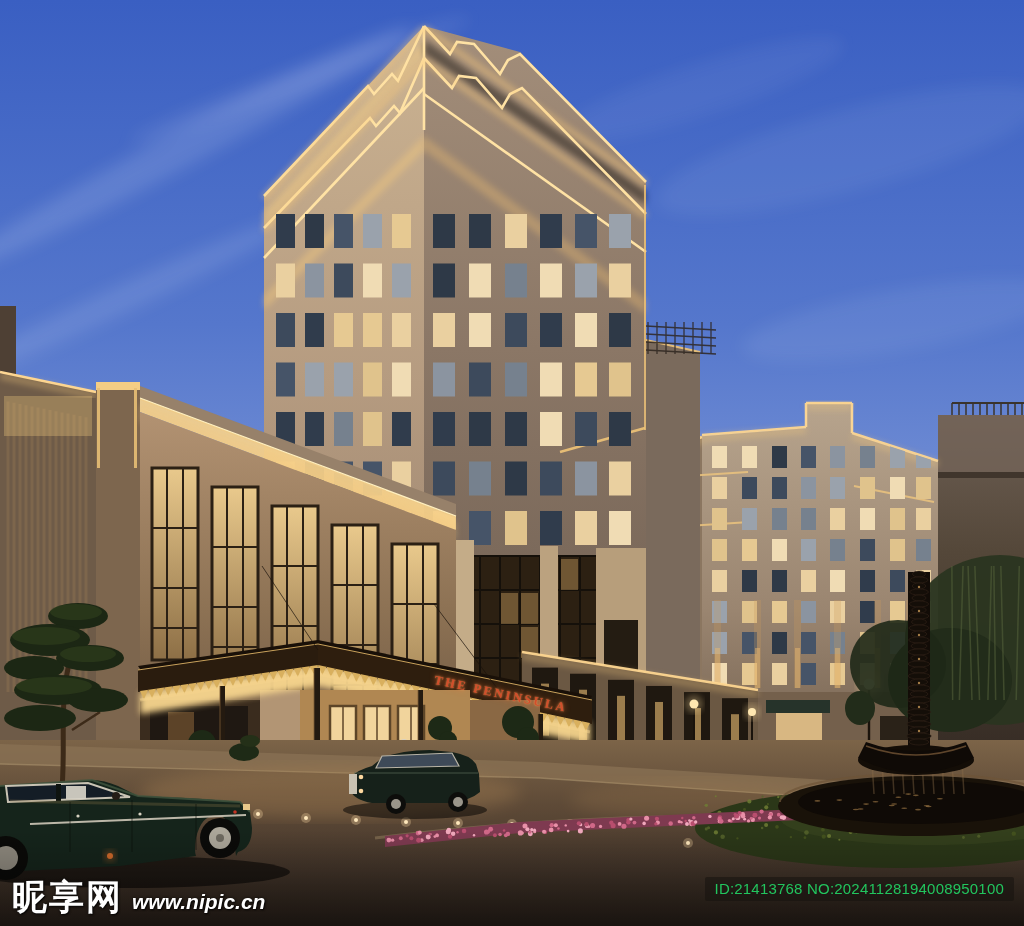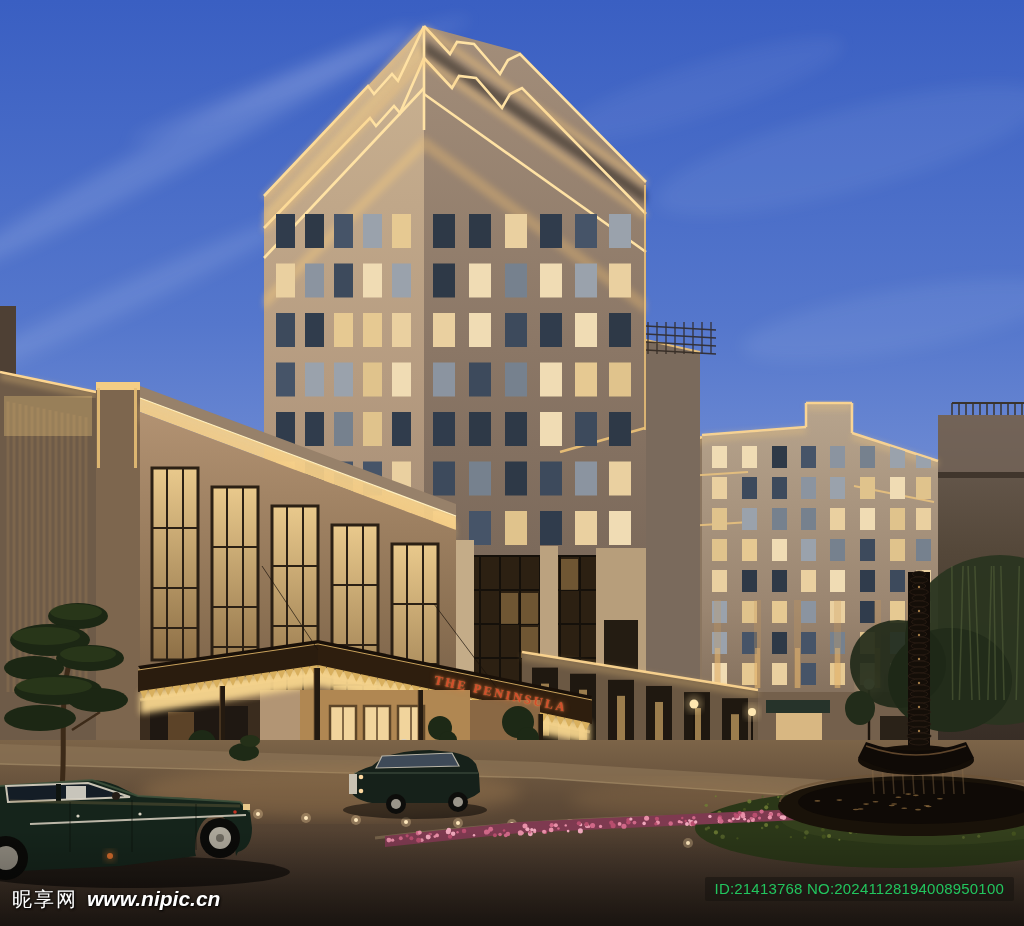--- a/index.html
+++ b/index.html
@@ -3,21 +3,21 @@
 <meta charset="utf-8">
 <style>
   html,body{margin:0;padding:0;background:#111;}
   #stage{position:relative;width:1024px;height:926px;overflow:hidden;font-family:"Liberation Sans",sans-serif;}
   #stage svg{position:absolute;left:0;top:0;}
   .overlay{position:absolute;pointer-events:none;}
   #canopy-sign{left:436px;top:673px;width:170px;transform:rotate(12deg);transform-origin:0 0;
     font-family:"Liberation Serif",serif;font-weight:bold;font-size:12.5px;letter-spacing:2.6px;
     color:#d24e2b;text-shadow:0 0 6px rgba(255,120,60,.85),0 0 2px rgba(255,170,100,.9);white-space:nowrap;}
   #watermark{left:12px;top:874px;display:flex;align-items:baseline;gap:9px;color:#fff;}
-  #watermark .site{font-size:20px;font-weight:400;letter-spacing:2px;
+  #watermark .site{font-size:35px;font-weight:700;letter-spacing:2px;
     text-shadow:0 0 3px rgba(0,0,0,.65),1px 1px 2px rgba(0,0,0,.8),0 0 1px #555;}
   #watermark .url{font-size:21px;font-weight:800;font-style:italic;
     text-shadow:0 0 3px rgba(0,0,0,.65),1px 1px 2px rgba(0,0,0,.8);margin-top:13px;}
   #id-badge{right:10px;top:877px;background:rgba(22,18,15,.55);border-radius:2px;
     padding:3px 10px 4px;font-size:15px;color:#22c55e;letter-spacing:.2px;}
 </style>
 </head>
 <body>
 
 <div id="stage">

